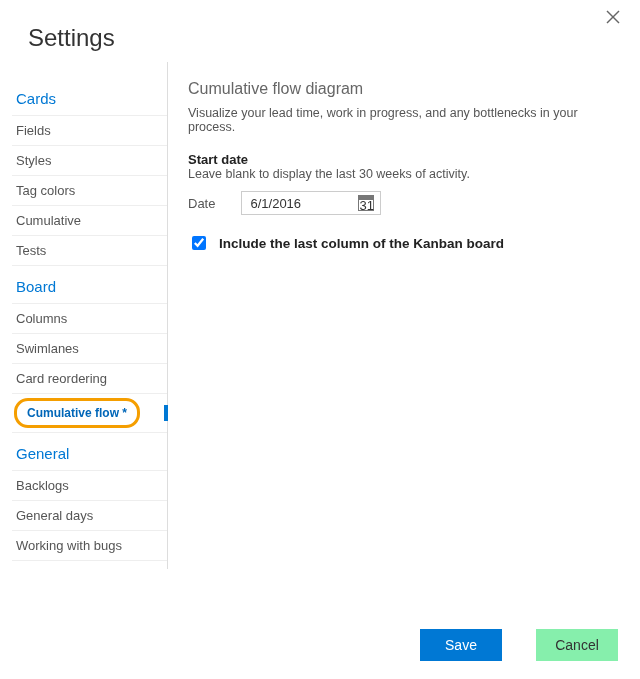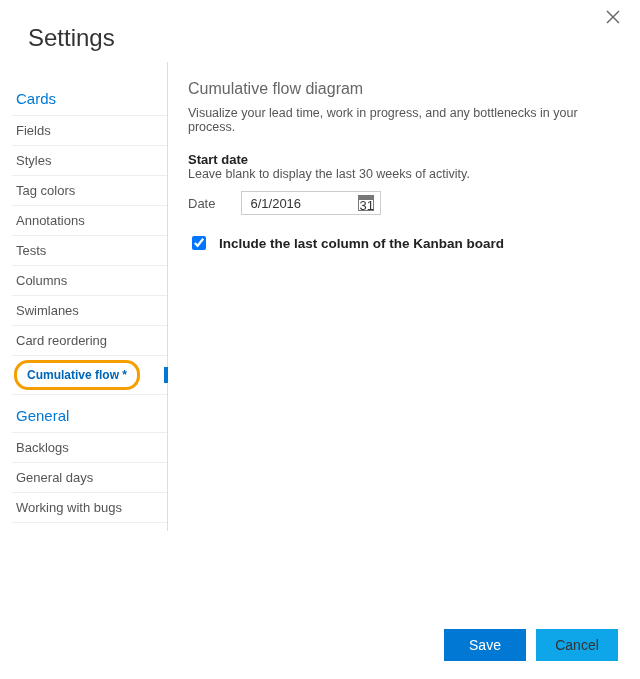--- a/index.html
+++ b/index.html
@@ -147,21 +147,21 @@
     gap:10px;
   }
   .btn {
     min-width:82px;
     height:32px;
     border:none;
     font-size:14px;
     cursor:pointer;
   }
   .btn-primary { background:#0078d4; color:#fff; }
-  .btn-secondary { background:#0ea5e9; color:#333; }
+  .btn-secondary { background:#86efac; color:#333;margin-left:24px; }
 </style>
 </head>
 <body>
 
 <div class="close-btn">
   <svg viewBox="0 0 14 14">
     <line x1="1" y1="1" x2="13" y2="13" stroke="#666" stroke-width="1.4"></line>
     <line x1="13" y1="1" x2="1" y2="13" stroke="#666" stroke-width="1.4"></line>
   </svg>
 </div>
@@ -169,23 +169,24 @@
 <div class="title">Settings</div>
 
 <div class="body">
 
   <div class="sidebar">
 
     <div class="section-head">Cards</div>
     <div class="nav-item">Fields</div>
     <div class="nav-item">Styles</div>
     <div class="nav-item">Tag colors</div>
-    <div class="nav-item">Annotations</div>
+    <div class="nav-item">Cumulative</div>
     <div class="nav-item">Tests</div>
 
+    <div class="section-head">Board</div>
     <div class="nav-item">Columns</div>
     <div class="nav-item">Swimlanes</div>
     <div class="nav-item">Card reordering</div>
 
     <div class="nav-item selected-wrap">
       <span class="selected-pill">Cumulative flow *</span>
       <span class="selected-marker"></span>
     </div>
 
     <div class="section-head">General</div>

